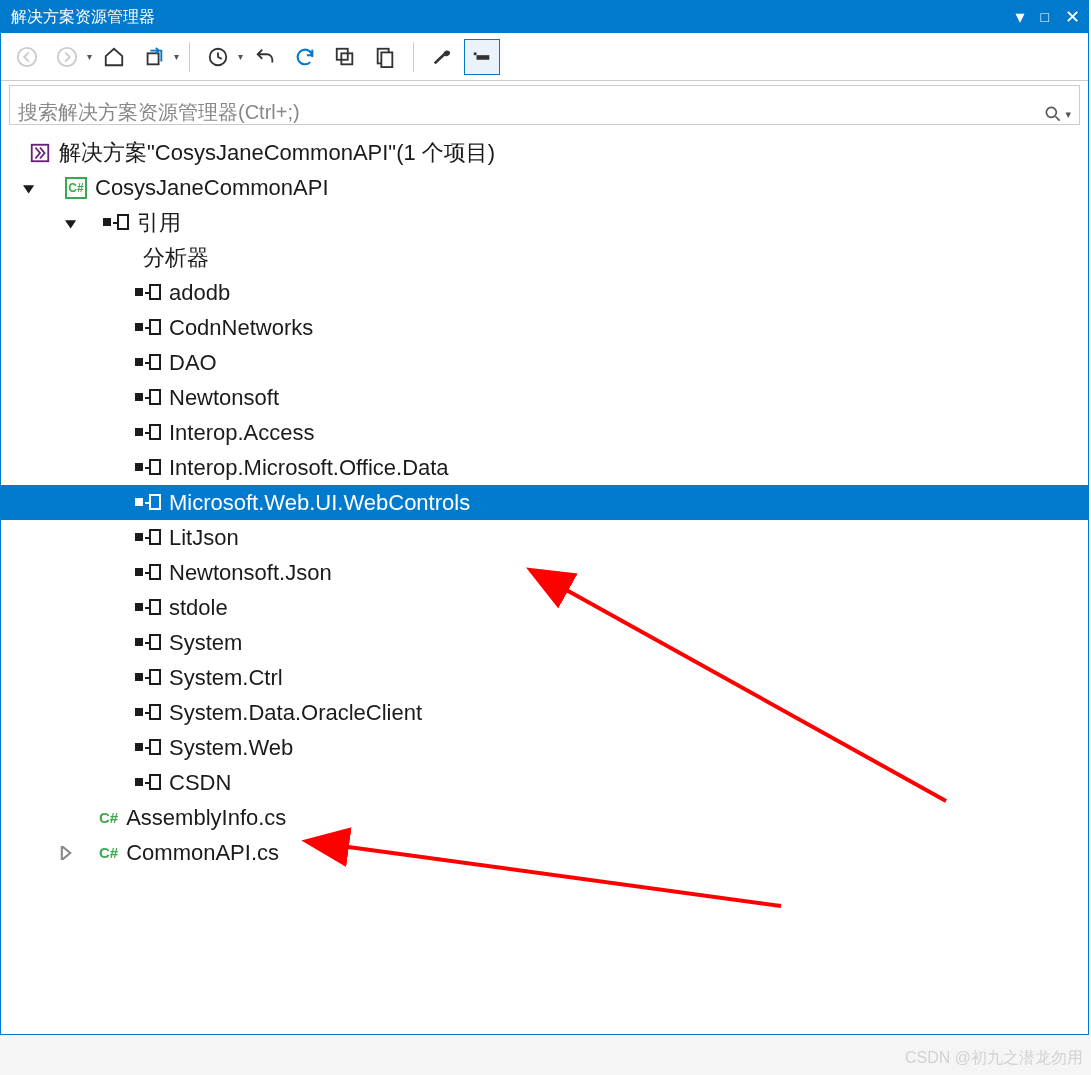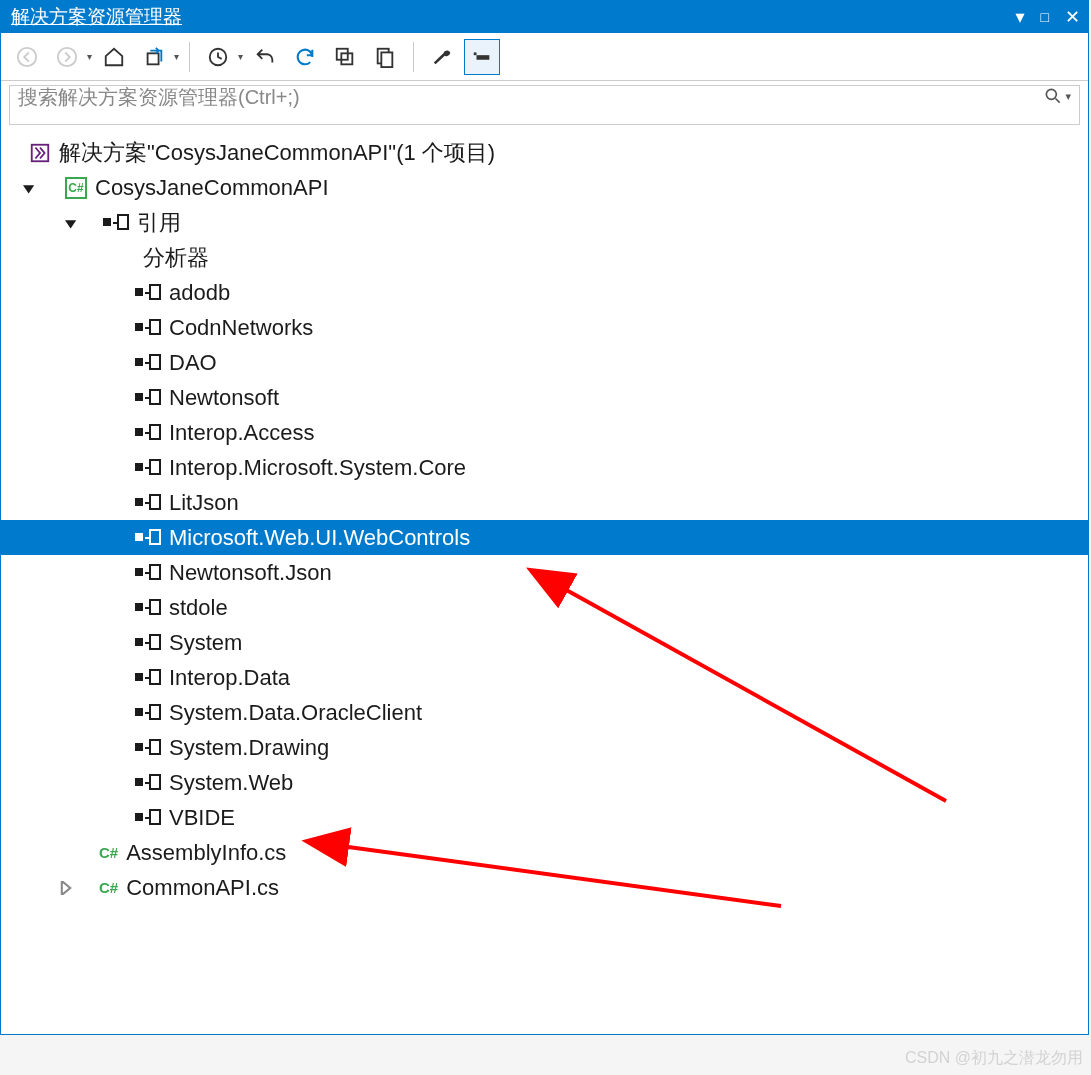--- a/index.html
+++ b/index.html
@@ -1,35 +1,35 @@
 <!DOCTYPE html>
 <html><head>
 <meta charset="utf-8">
 <style>
   * { box-sizing: border-box; margin: 0; padding: 0; font-family: "Microsoft YaHei", "Segoe UI", Arial, sans-serif; }
   body { background: #f5f5f5; width: 1091px; height: 1075px; overflow: hidden; }
   .window { width: 1089px; height: 1035px; border: 1px solid #007acc; background: #fff; display: flex; flex-direction: column; position: relative; }
 
   
   .titlebar { background: #007acc; height: 32px; display: flex; align-items: center; justify-content: space-between; padding: 0 4px 0 10px; }
-  .titlebar .title { color: #fff; font-size: 19px; text-decoration: underline; }
+  .titlebar .title { color: #fff; font-size: 16px; }
   .titlebar .controls { display: flex; gap: 8px; color: #fff; align-items: center; font-size: 18px; }
   .titlebar .controls span { cursor: pointer; padding: 0 4px; }
 
   
   .toolbar { height: 48px; border-bottom: 1px solid #ccc; display: flex; align-items: center; padding: 0 8px; gap: 4px; }
   .tb-btn { width: 36px; height: 36px; display: flex; align-items: center; justify-content: center; cursor: pointer; color: #555; border: 1px solid transparent; }
   .tb-btn.active { border: 1px solid #007acc; background:#eaf3fb; }
   .tb-btn svg { width: 22px; height: 22px; }
   .disabled svg { opacity: .5; }
   .sep { width: 1px; height: 30px; background: #ccc; margin: 0 6px; }
   .drop-arrow { font-size: 10px; color: #555; margin-left: -2px; cursor: pointer; }
 
   
-  .searchbar { margin: 4px 8px 6px 8px; border: 1px solid #ccc; height: 40px; display: flex; align-items: flex-start; padding: 0 8px; }
+  .searchbar { margin: 4px 8px 6px 8px; border: 1px solid #ccc; height: 40px; display: flex; align-items: flex-end; padding: 0 8px; }
   .searchbar input { border: none; outline: none; flex: 1; font-size: 20px; color: #888; background: transparent; }
   .searchbar input::placeholder { color: #888; }
   .searchbar .search-icon { color: #555; display:flex; align-items:center; gap:2px; }
   .searchbar .search-icon svg { width: 20px; height:20px; }
 
   
   .tree { flex: 1; overflow: auto; font-size: 22px; color: #1b1b1b; padding-top: 4px; position:relative;}
   .row { display: flex; align-items: center; height: 35px; padding-left: 20px; white-space: nowrap; cursor: default; }
   .row.selected { background: #007acc; color: #fff; }
   .row.selected .ref-icon rect.small{ fill:#fff;}
@@ -265,44 +265,44 @@
         </div>
         <div class="row">
           <span class="indent" style="width:114px;"></span>
           <span class="icon">
             <svg class="ref-icon" viewBox="0 0 26 18">
               <rect class="small" x="0" y="4" width="8" height="8"></rect>
               <rect x="10" y="8" width="4" height="2" class="small"></rect>
               <rect class="big" x="15" y="1" width="10" height="14"></rect>
             </svg>
           </span>
-          <span>Interop.Microsoft.System.Core</span>
+          <span>Interop.Microsoft.Office.Data</span>
+        </div>
+        <div class="row selected">
+          <span class="indent" style="width:114px;"></span>
+          <span class="icon">
+            <svg class="ref-icon" viewBox="0 0 26 18">
+              <rect class="small" x="0" y="4" width="8" height="8"></rect>
+              <rect x="10" y="8" width="4" height="2" class="small"></rect>
+              <rect class="big" x="15" y="1" width="10" height="14"></rect>
+            </svg>
+          </span>
+          <span>Microsoft.Web.UI.WebControls</span>
         </div>
         <div class="row">
           <span class="indent" style="width:114px;"></span>
           <span class="icon">
             <svg class="ref-icon" viewBox="0 0 26 18">
               <rect class="small" x="0" y="4" width="8" height="8"></rect>
               <rect x="10" y="8" width="4" height="2" class="small"></rect>
               <rect class="big" x="15" y="1" width="10" height="14"></rect>
             </svg>
           </span>
           <span>LitJson</span>
         </div>
-        <div class="row selected">
-          <span class="indent" style="width:114px;"></span>
-          <span class="icon">
-            <svg class="ref-icon" viewBox="0 0 26 18">
-              <rect class="small" x="0" y="4" width="8" height="8"></rect>
-              <rect x="10" y="8" width="4" height="2" class="small"></rect>
-              <rect class="big" x="15" y="1" width="10" height="14"></rect>
-            </svg>
-          </span>
-          <span>Microsoft.Web.UI.WebControls</span>
-        </div>
         <div class="row">
           <span class="indent" style="width:114px;"></span>
           <span class="icon">
             <svg class="ref-icon" viewBox="0 0 26 18">
               <rect class="small" x="0" y="4" width="8" height="8"></rect>
               <rect x="10" y="8" width="4" height="2" class="small"></rect>
               <rect class="big" x="15" y="1" width="10" height="14"></rect>
             </svg>
           </span>
           <span>Newtonsoft.Json</span>
@@ -331,21 +331,21 @@
         </div>
         <div class="row">
           <span class="indent" style="width:114px;"></span>
           <span class="icon">
             <svg class="ref-icon" viewBox="0 0 26 18">
               <rect class="small" x="0" y="4" width="8" height="8"></rect>
               <rect x="10" y="8" width="4" height="2" class="small"></rect>
               <rect class="big" x="15" y="1" width="10" height="14"></rect>
             </svg>
           </span>
-          <span>Interop.Data</span>
+          <span>System.Ctrl</span>
         </div>
         <div class="row">
           <span class="indent" style="width:114px;"></span>
           <span class="icon">
             <svg class="ref-icon" viewBox="0 0 26 18">
               <rect class="small" x="0" y="4" width="8" height="8"></rect>
               <rect x="10" y="8" width="4" height="2" class="small"></rect>
               <rect class="big" x="15" y="1" width="10" height="14"></rect>
             </svg>
           </span>
@@ -353,43 +353,32 @@
         </div>
         <div class="row">
           <span class="indent" style="width:114px;"></span>
           <span class="icon">
             <svg class="ref-icon" viewBox="0 0 26 18">
               <rect class="small" x="0" y="4" width="8" height="8"></rect>
               <rect x="10" y="8" width="4" height="2" class="small"></rect>
               <rect class="big" x="15" y="1" width="10" height="14"></rect>
             </svg>
           </span>
-          <span>System.Drawing</span>
-        </div>
-        <div class="row">
-          <span class="indent" style="width:114px;"></span>
-          <span class="icon">
-            <svg class="ref-icon" viewBox="0 0 26 18">
-              <rect class="small" x="0" y="4" width="8" height="8"></rect>
-              <rect x="10" y="8" width="4" height="2" class="small"></rect>
-              <rect class="big" x="15" y="1" width="10" height="14"></rect>
-            </svg>
-          </span>
           <span>System.Web</span>
         </div>
         <div class="row">
           <span class="indent" style="width:114px;"></span>
           <span class="icon">
             <svg class="ref-icon" viewBox="0 0 26 18">
               <rect class="small" x="0" y="4" width="8" height="8"></rect>
               <rect x="10" y="8" width="4" height="2" class="small"></rect>
               <rect class="big" x="15" y="1" width="10" height="14"></rect>
             </svg>
           </span>
-          <span>VBIDE</span>
+          <span>CSDN</span>
         </div>
       </div>
 
     <div id="files-container">
         <div class="row">
           <span class="indent" style="width:36px;"></span>
           <span class="expander"></span>
           <span class="indent" style="width:20px;"></span>
           <span class="cs-file">C#</span>
           <span>AssemblyInfo.cs</span>

